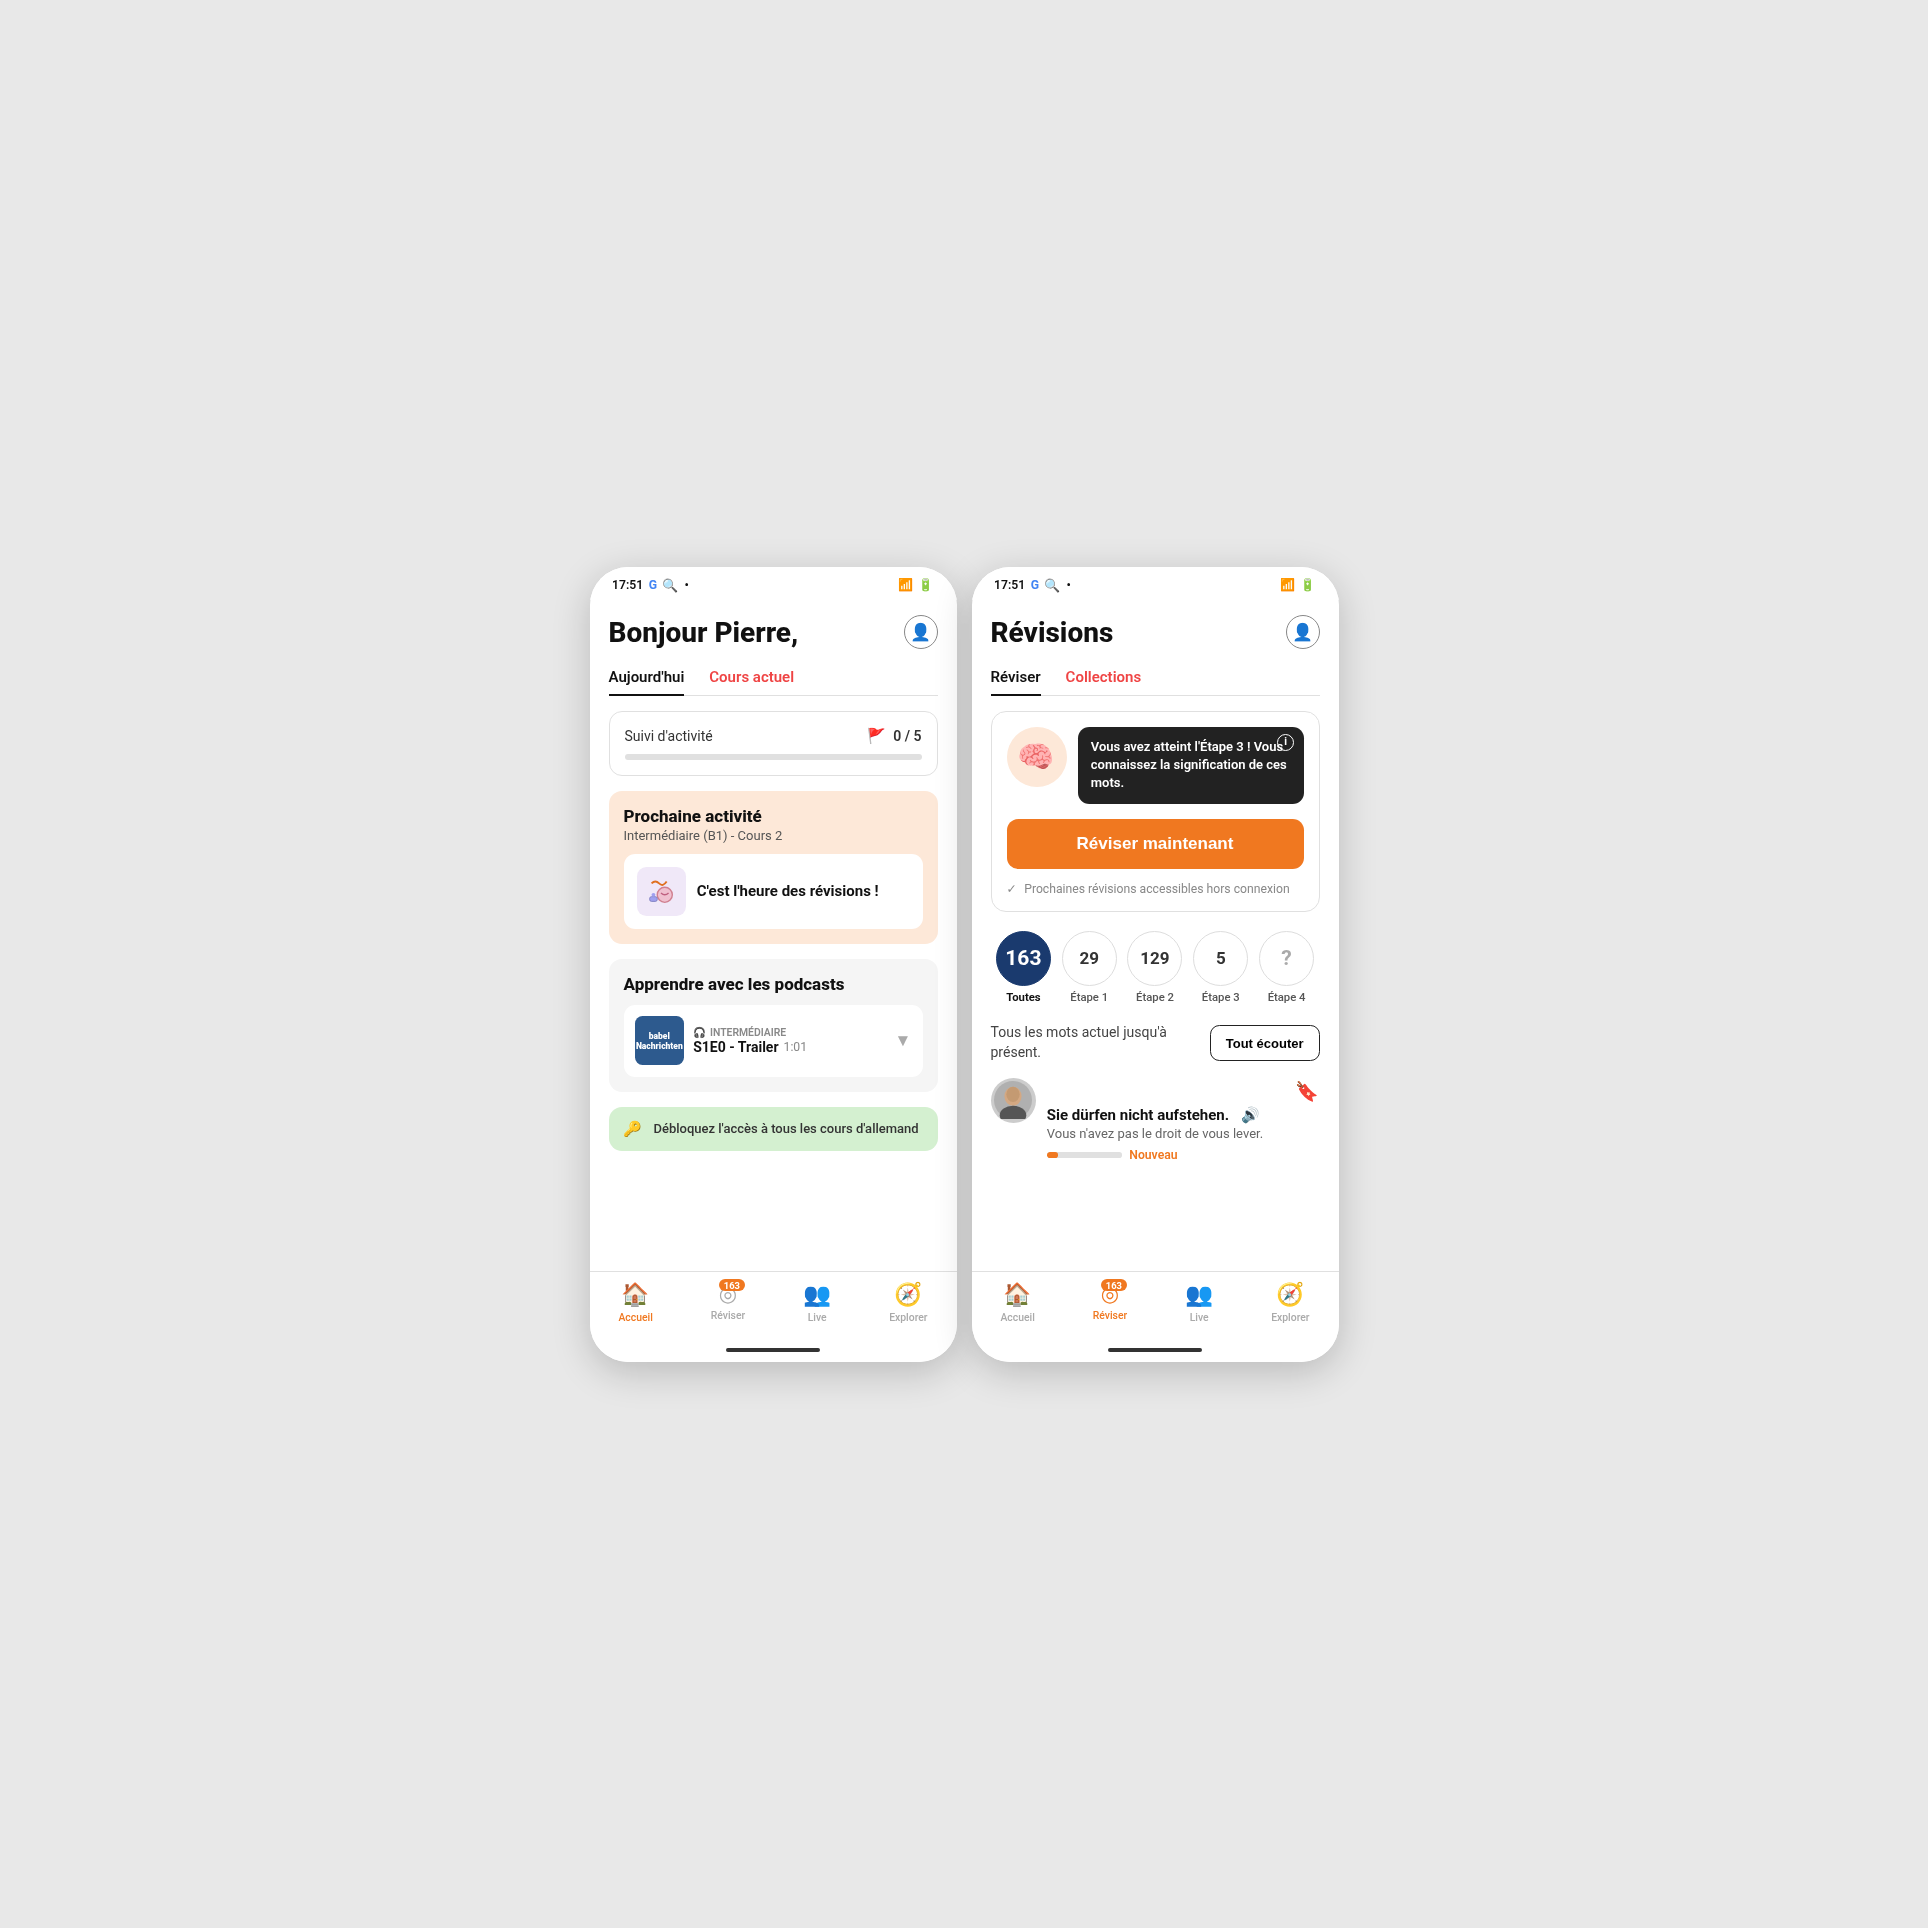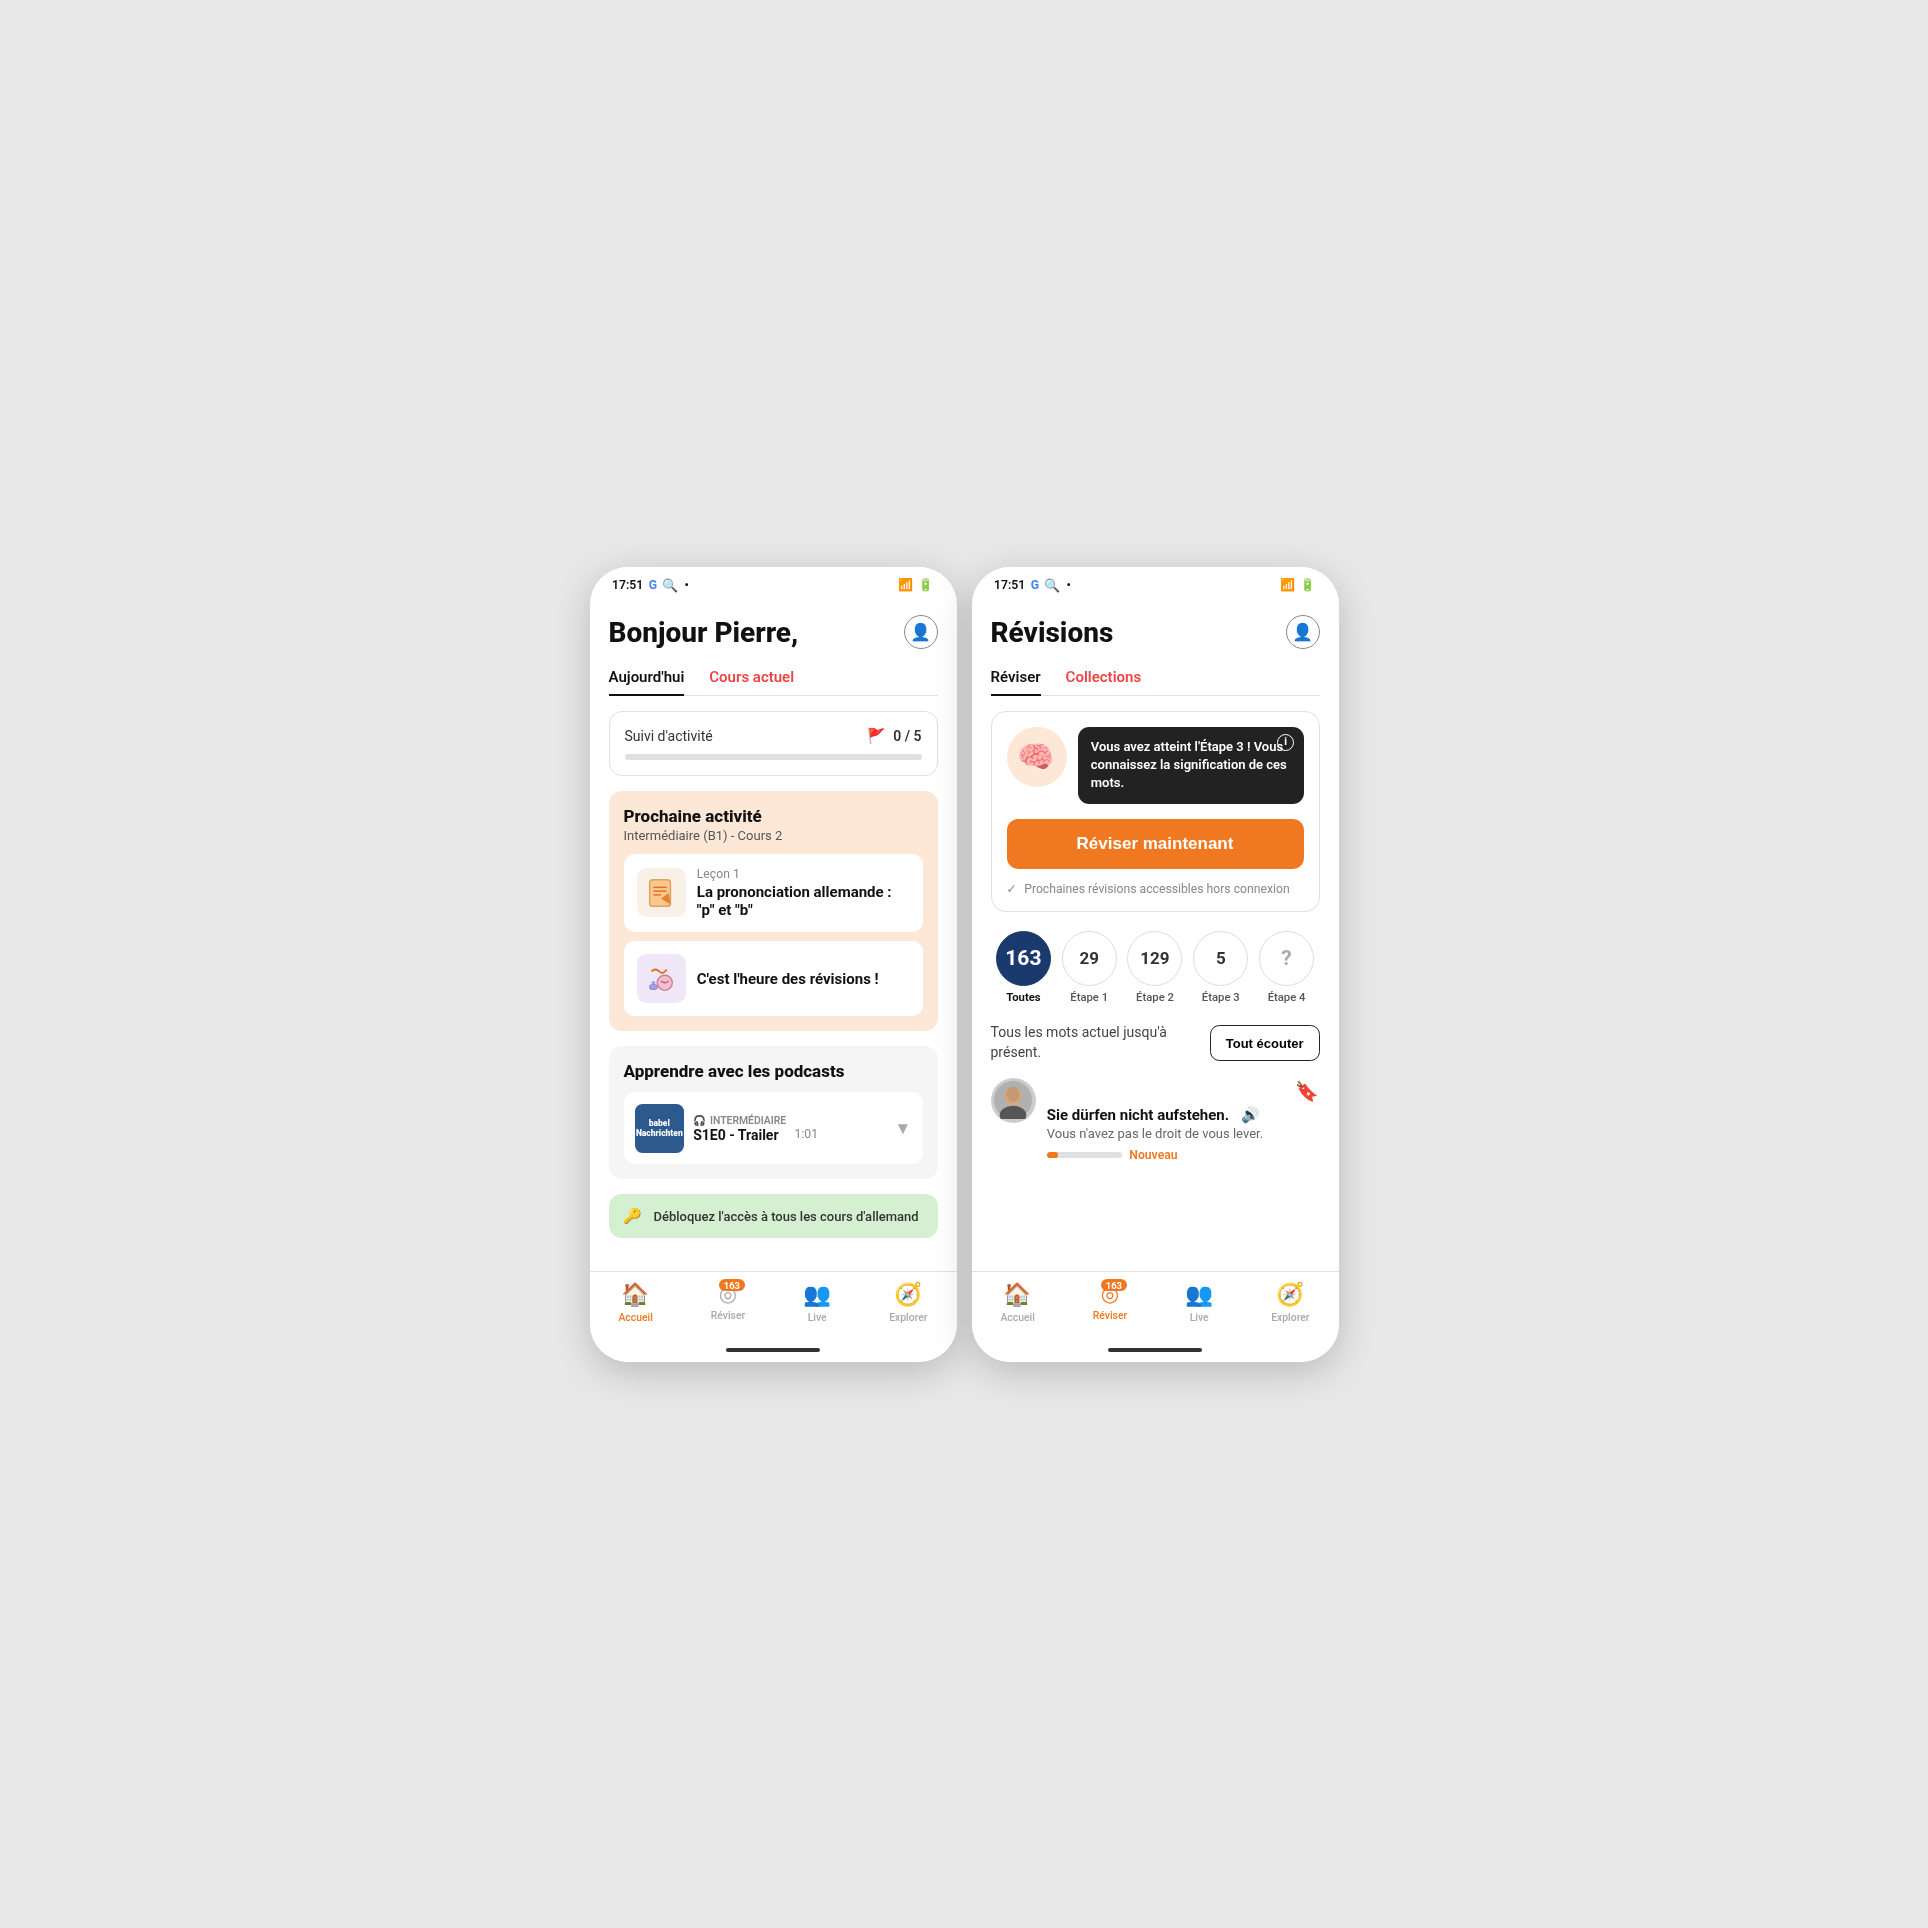--- a/index.html
+++ b/index.html
@@ -467,35 +467,20 @@
         </div>
         <div class="progress-bar-bg">
           <div class="progress-bar-fill" style="width:0%"></div>
         </div>
       </div>
 
       <div class="next-activity-card">
         <div class="next-activity-title">Prochaine activité</div>
         <div class="next-activity-subtitle">Intermédiaire (B1) - Cours 2</div>
 
-        <div class="lesson-item">
-          <div class="lesson-icon">
-            <svg width="34" height="34" viewBox="0 0 36 36">
-              <rect x="6" y="4" width="22" height="28" rx="3" fill="#f9c88a" stroke="#e0a060" stroke-width="1.5"></rect>
-              <line x1="10" y1="12" x2="24" y2="12" stroke="#e07020" stroke-width="1.5"></line>
-              <line x1="10" y1="16" x2="24" y2="16" stroke="#e07020" stroke-width="1.5"></line>
-              <line x1="10" y1="20" x2="18" y2="20" stroke="#e07020" stroke-width="1.5"></line>
-              <path d="M18 24 L28 30 L26 18 Z" fill="#e07020" opacity="0.8"></path>
-            </svg>
-          </div>
-          <div class="lesson-info">
-            <div class="lesson-number">Leçon 1</div>
-            <div class="lesson-name">La prononciation allemande : "p" et "b"</div>
-          </div>
-        </div>
 
         <div class="revision-item" style="margin-top:9.4px;">
           <div class="revision-icon">
             <svg width="34" height="34" viewBox="0 0 36 36">
               <path d="M8 10 Q12 6 16 10 Q20 14 24 8" stroke="#e07020" stroke-width="2" fill="none"></path>
               <circle cx="22" cy="22" r="8" fill="#f0c0d0" stroke="#d08090" stroke-width="1.5"></circle>
               <path d="M18 20 Q22 24 26 20" stroke="#c06080" stroke-width="1.5" fill="none"></path>
               <rect x="6" y="24" width="8" height="5" rx="2" fill="#a0a0f0" stroke="#8080c0" stroke-width="1"></rect>
               <circle cx="10" cy="22" r="2" fill="#a0a0f0"></circle>
             </svg>
@@ -508,21 +493,21 @@
         <div class="podcasts-title">Apprendre avec les podcasts</div>
         <div class="podcast-item">
           <div class="podcast-thumb">
             <div style="font-size:8.5px;font-weight:900;color:#fff;">babel<br>Nachrichten</div>
           </div>
           <div class="podcast-info">
             <div class="podcast-level">
               <span>🎧</span>
               <span>INTERMÉDIAIRE</span>
             </div>
-            <div style="display:flex;align-items:flex-start;gap:16px;">
+            <div style="display:flex;align-items:center;gap:5px;">
               <span class="podcast-name">S1E0 - Trailer</span>
               <span class="podcast-duration">1:01</span>
             </div>
           </div>
           <span class="podcast-chevron">▼</span>
         </div>
       </div>
 
       <div class="unlock-banner">
         <span>🔑</span>

